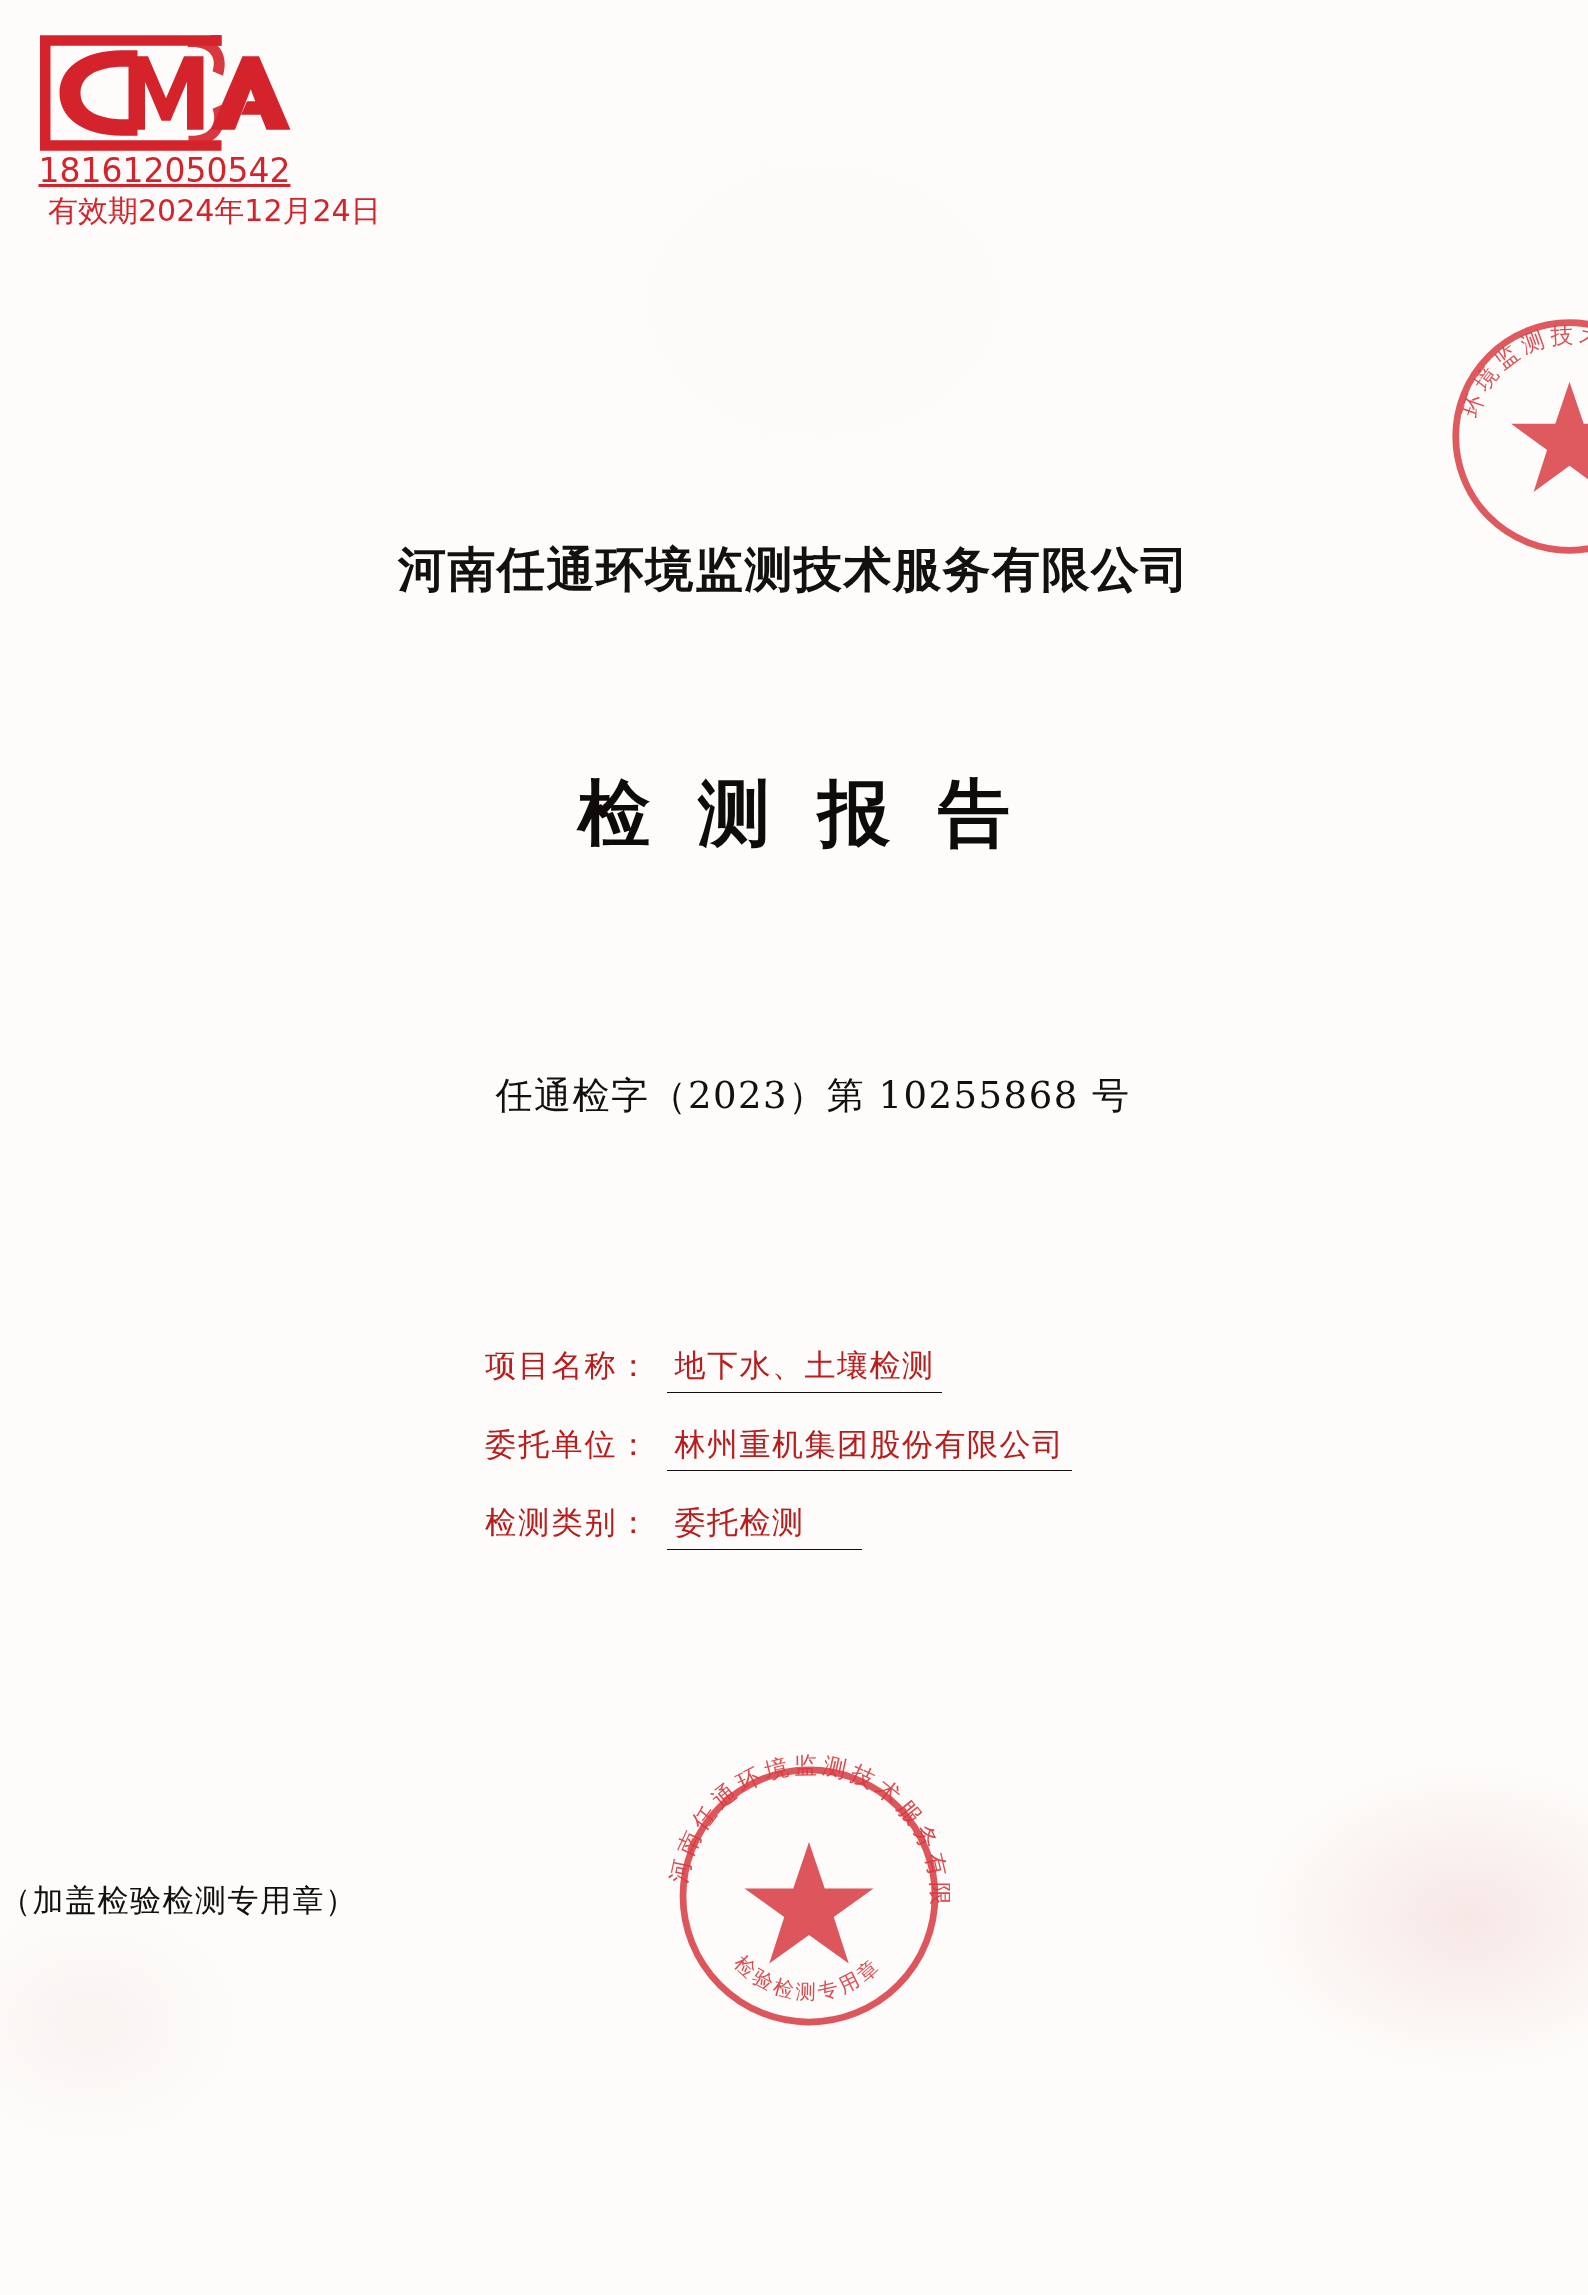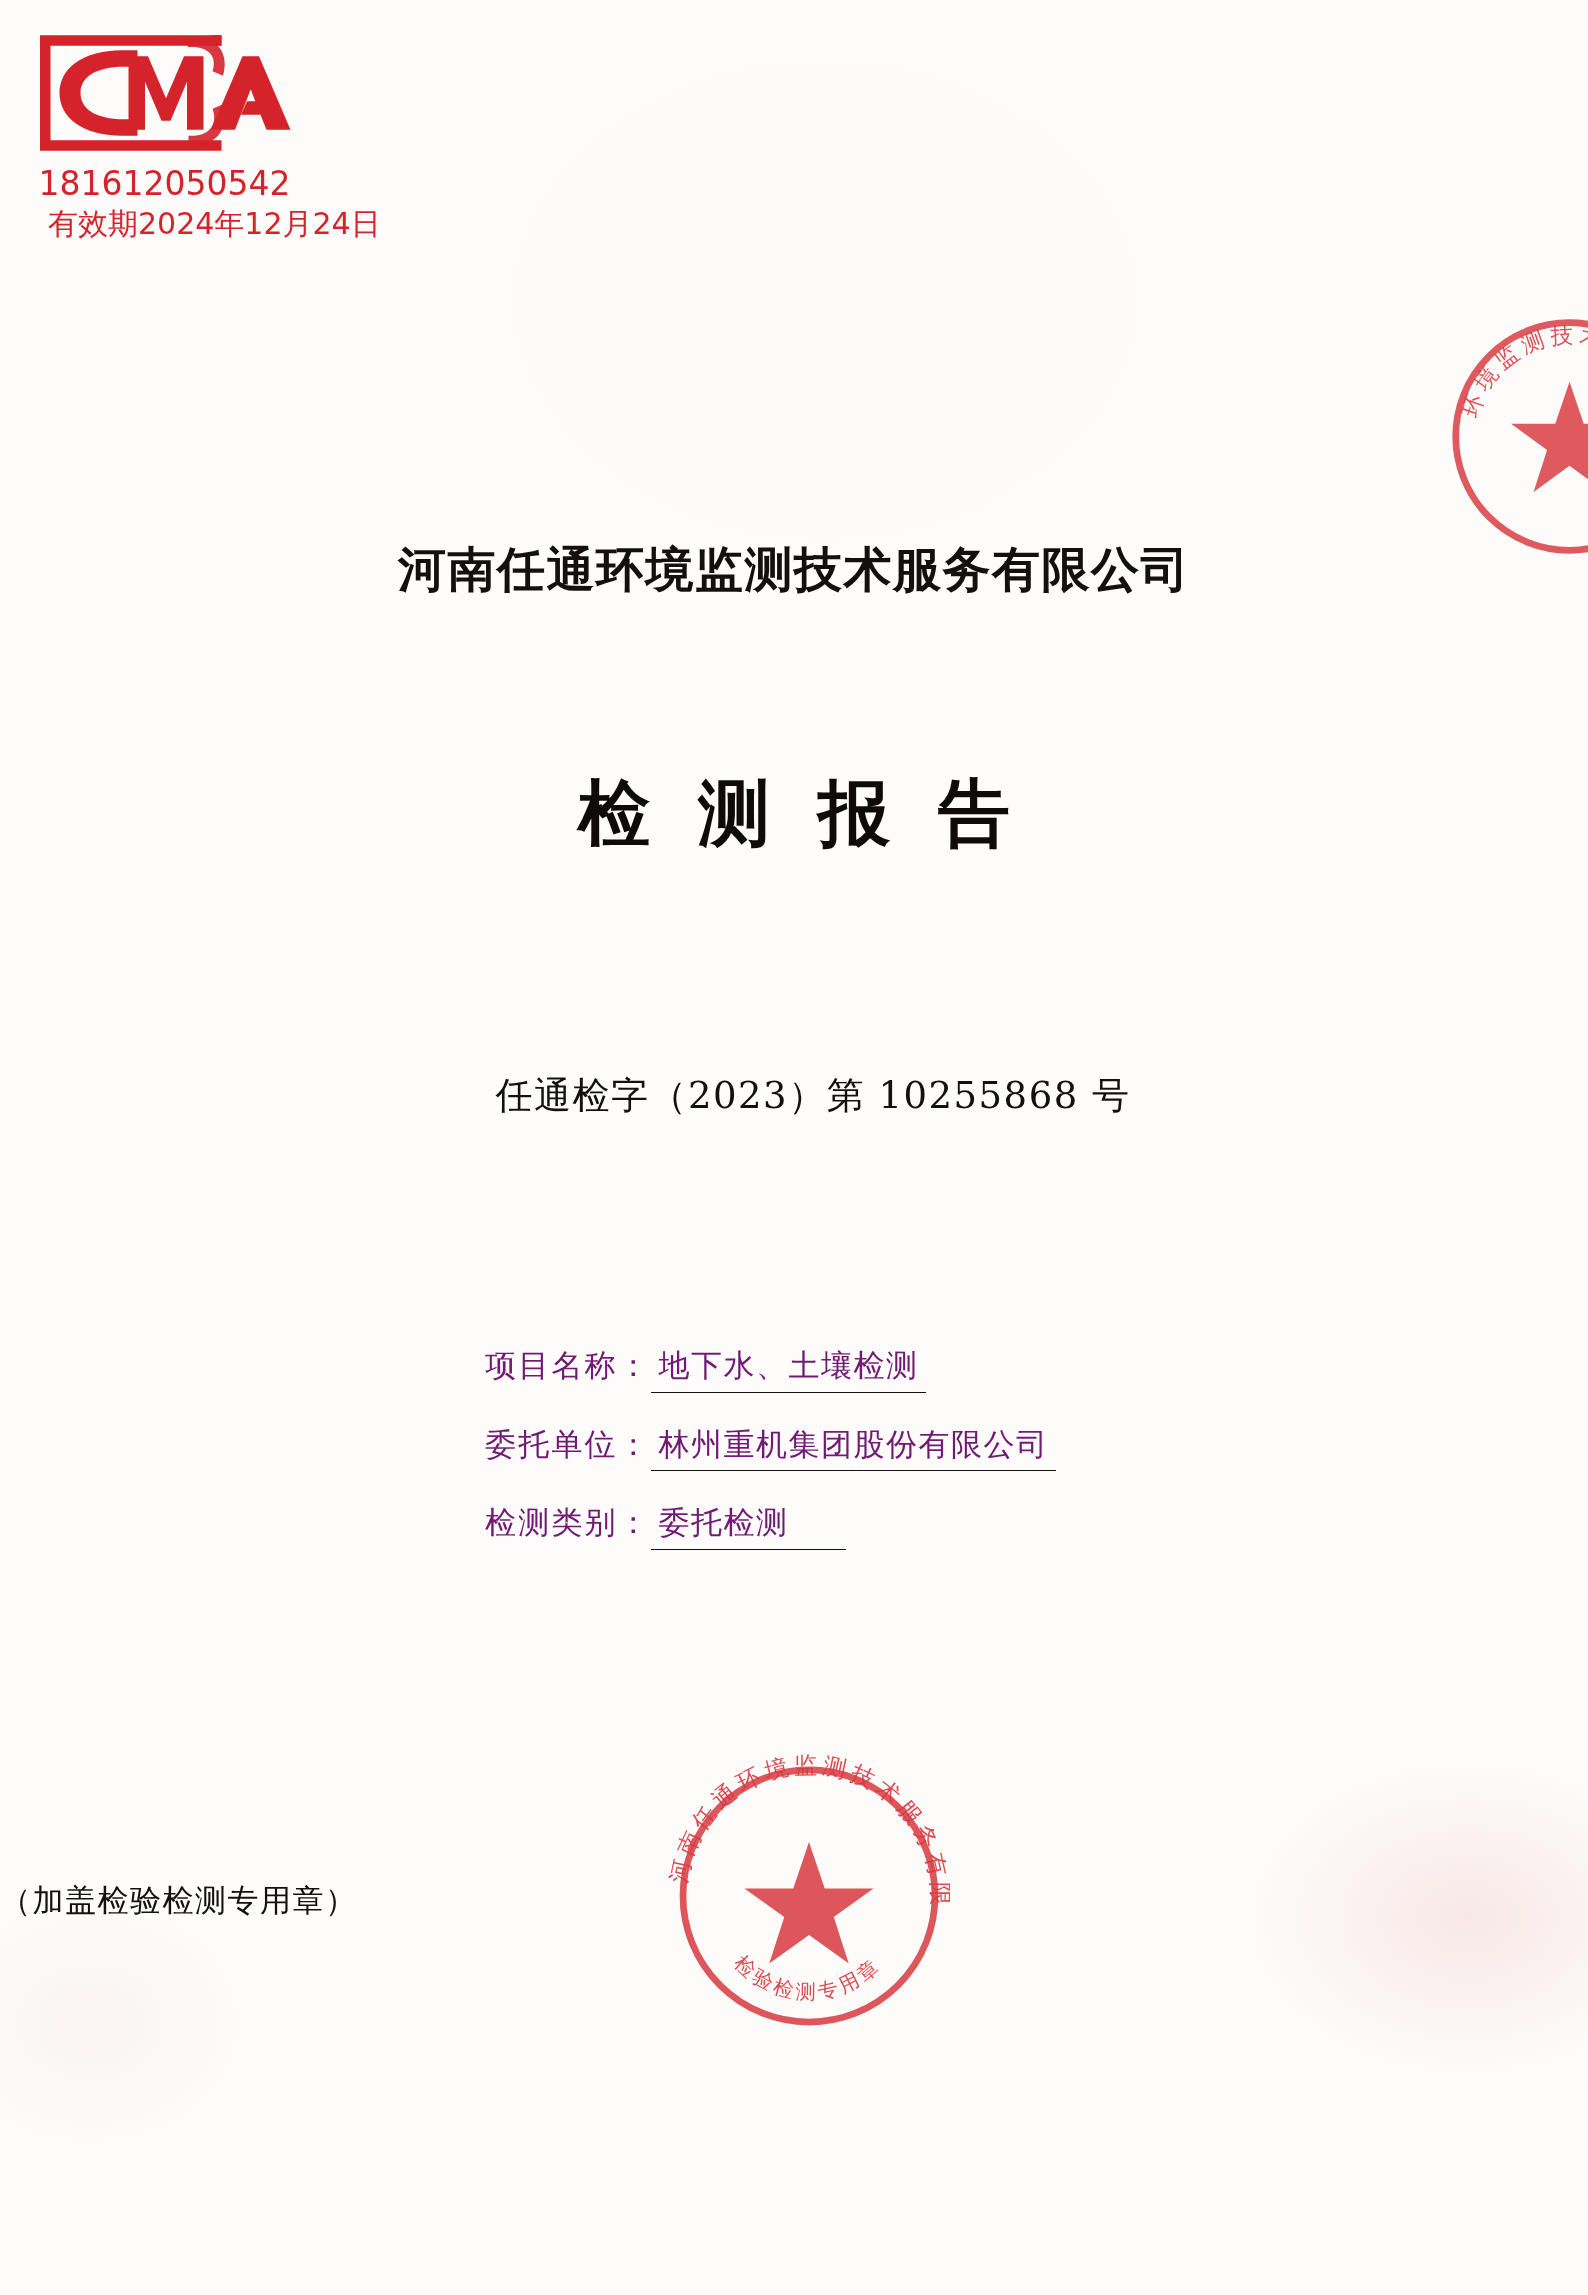--- a/index.html
+++ b/index.html
@@ -43,23 +43,24 @@
   .cma-logo svg { display: block; }
   .cma-line {
     font-family: "DejaVu Sans", "Liberation Sans", sans-serif;
     color: #d4232b;
     letter-spacing: 0.7px;
     line-height: 1.12;
     white-space: nowrap;
   }
   .cma-number {
     font-size: 33px;
-    margin-top: 13px;
+    margin-top: 0;
     margin-left: 4.5px;
     letter-spacing: 0px;
+    text-decoration: underline;
   }
   .cma-valid {
     font-size: 30px;
     margin-top: 4.5px;
     margin-left: 14px;
     letter-spacing: 0px;
   }
 
   
   .seal-top-right {
@@ -118,22 +119,23 @@
     position: absolute;
     top: 1345px;
     left: 485px;
     width: 824px;
   }
   .field-row {
     display: flex;
     align-items: baseline;
     margin-bottom: 31px;
     font-size: 31px;
-    color: #701a75;
+    color: #b91c1c;
     font-family: "DejaVu Serif", "Liberation Serif", serif;
+    gap: 16px;
   }
   .field-label {
     flex: 0 0 auto;
     letter-spacing: 2.2px;
     white-space: nowrap;
   }
   .field-value {
     flex: 0 0 auto;
     margin-left: 0;
     padding: 0 7.5px 4.5px 7.5px;

